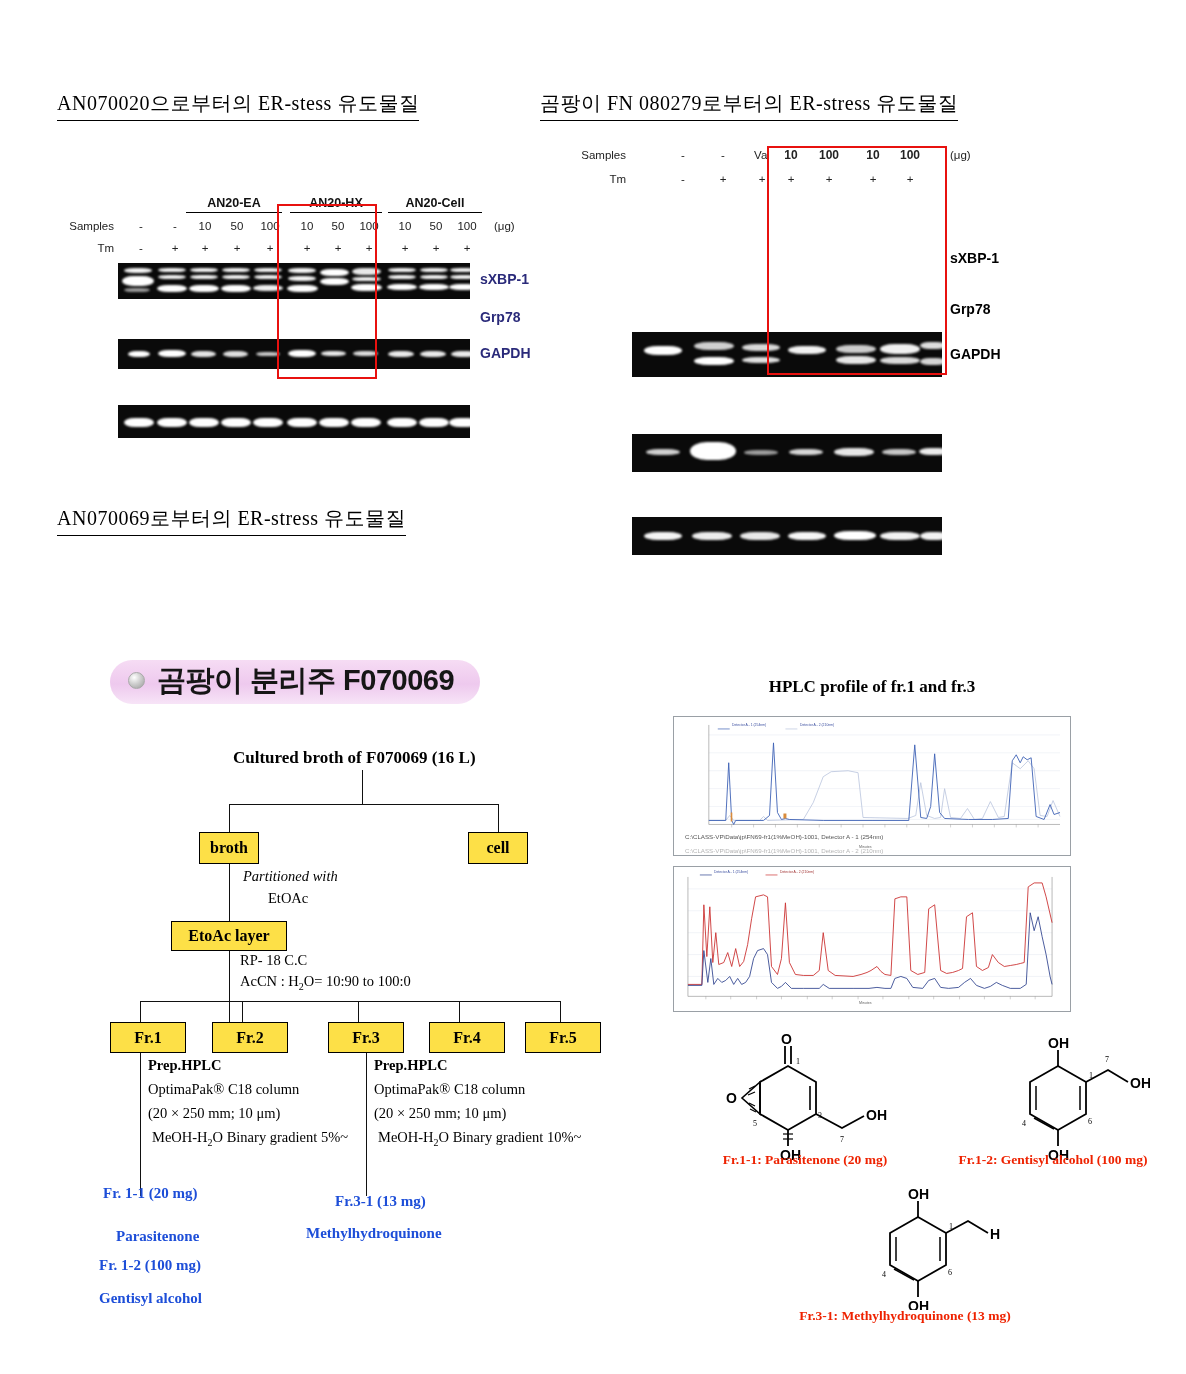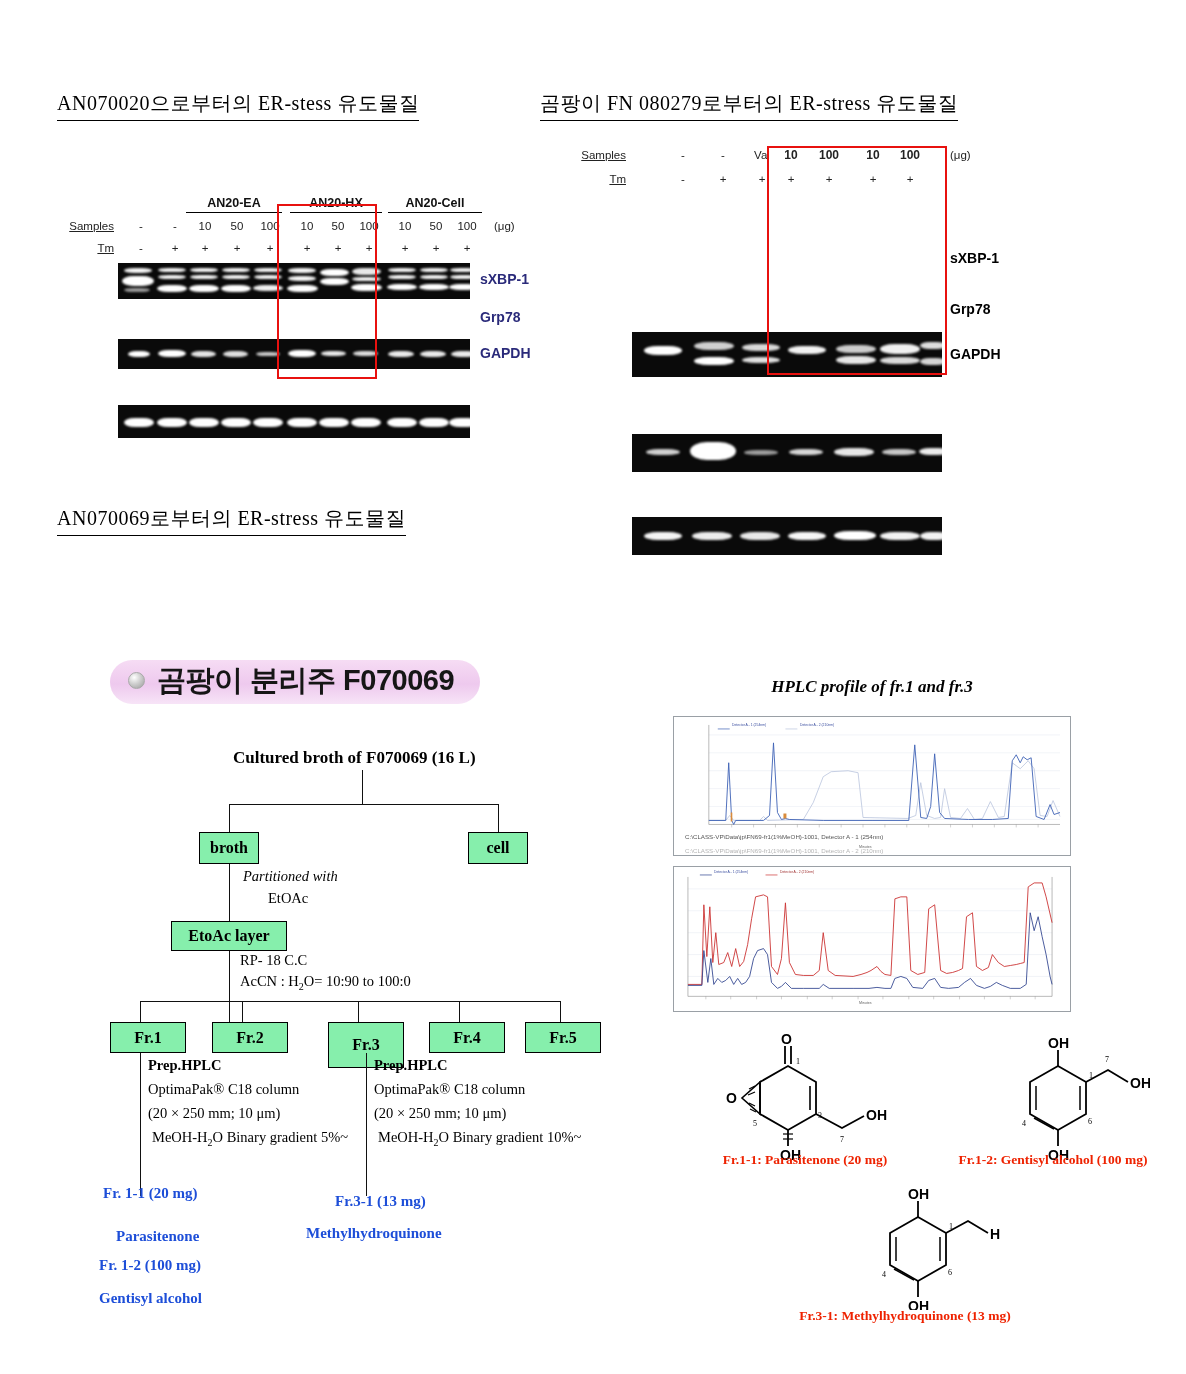--- a/index.html
+++ b/index.html
@@ -28,21 +28,21 @@
   .blot-wrap { font-family: "Liberation Sans", sans-serif; }
   .grp-row { position: relative; height: 22px; }
   .grp-label {
     position: absolute; text-align: center;
     font-size: 12.5px; font-weight: bold; color:#111;
     border-bottom: 1.5px solid #000; padding-bottom: 2px;
   }
   .hdr-row { position: relative; height: 20px; }
   .hdr-name {
     position: absolute; right: 100%; margin-right: 6px;
-    font-size: 11.5px; color:#222; white-space: nowrap; text-decoration: underline;
+    font-size: 11.5px; color:#222; white-space: nowrap;
   }
   .cellv {
     position: absolute; text-align:center;
     font-size: 11.5px; color:#222;
   }
   .cellv.bold { font-weight: bold; font-size: 12px; }
   .unit { position:absolute; font-size: 11.5px; color:#222; }
 
   .gel {
     position: relative;
@@ -86,38 +86,38 @@
     letter-spacing:-0.5px; line-height:1;
   }
 
   
   .fc { font-family:"Liberation Serif", serif; color:#000; }
   .fc-title { font-size:17px; font-weight:bold; white-space:nowrap; }
   .fc-box {
     border: 1.6px solid #000;
     font-size:16px; font-weight:bold;
     text-align:center;
-    background:#86efac;
+    background:#fde047;
     display:flex; align-items:center; justify-content:center;
     white-space:nowrap;
   }
   .line-v { position:absolute; width:0; border-left:1.4px solid #111; }
   .line-h { position:absolute; height:0; border-top:1.4px solid #111; }
   .fc-note { position:absolute; font-size:14.5px; white-space:nowrap; }
   .fc-note.b { font-weight:bold; }
   .red-lab {
     position:absolute; color:#1d4ed8; font-weight:bold;
     font-size:15px; white-space:nowrap;
     font-family:"Liberation Serif", serif;
   }
 
   
   .hplc-title {
     font-family:"Liberation Serif", serif;
-    font-weight:bold; font-size:17px; text-align:center;font-style:italic;
+    font-weight:bold; font-size:17px; text-align:center;
   }
   .chart-frame {
     position:absolute; border:1px solid #9aa0a6; background:#fff;
     overflow:hidden;
   }
   .chart-inner { position:absolute; inset:0; }
   .chart-legend {
     position:absolute; font-size:3.4px; color:#3b4fa0;
     font-family:"Liberation Sans", sans-serif; white-space:nowrap;
     line-height:1.25;
@@ -375,21 +375,21 @@
 
   <div class="line-h" style="left:140px; top:1001px; width:420px;"></div>
   <div class="line-v" style="left:140px; top:1001px; height:21px;"></div>
   <div class="line-v" style="left:242px; top:1001px; height:21px;"></div>
   <div class="line-v" style="left:358px; top:1001px; height:21px;"></div>
   <div class="line-v" style="left:459px; top:1001px; height:21px;"></div>
   <div class="line-v" style="left:560px; top:1001px; height:21px;"></div>
 
   <div class="abs fc-box" style="left:110px; top:1022px; width:76px; height:31px;">Fr.1</div>
   <div class="abs fc-box" style="left:212px; top:1022px; width:76px; height:31px;">Fr.2</div>
-  <div class="abs fc-box" style="left:328px; top:1022px; width:76px; height:46px;">Fr.3</div>
+  <div class="abs fc-box" style="left:328px; top:1022px; width:76px; height:31px;">Fr.3</div>
   <div class="abs fc-box" style="left:429px; top:1022px; width:76px; height:31px;">Fr.4</div>
   <div class="abs fc-box" style="left:525px; top:1022px; width:76px; height:31px;">Fr.5</div>
 
   <div class="line-v" style="left:140px; top:1053px; height:143px;"></div>
   <div class="fc-note b" style="left:148px; top:1057px;">Prep.HPLC</div>
   <div class="fc-note" style="left:148px; top:1081px;">OptimaPak® C18 column</div>
   <div class="fc-note" style="left:148px; top:1105px;">(20 × 250 mm; 10 μm)</div>
   <div class="fc-note" style="left:152px; top:1129px;">
     <span>MeOH-H</span><sub style="font-size:10px;">2</sub><span>O Binary gradient 5%~</span>
   </div>

